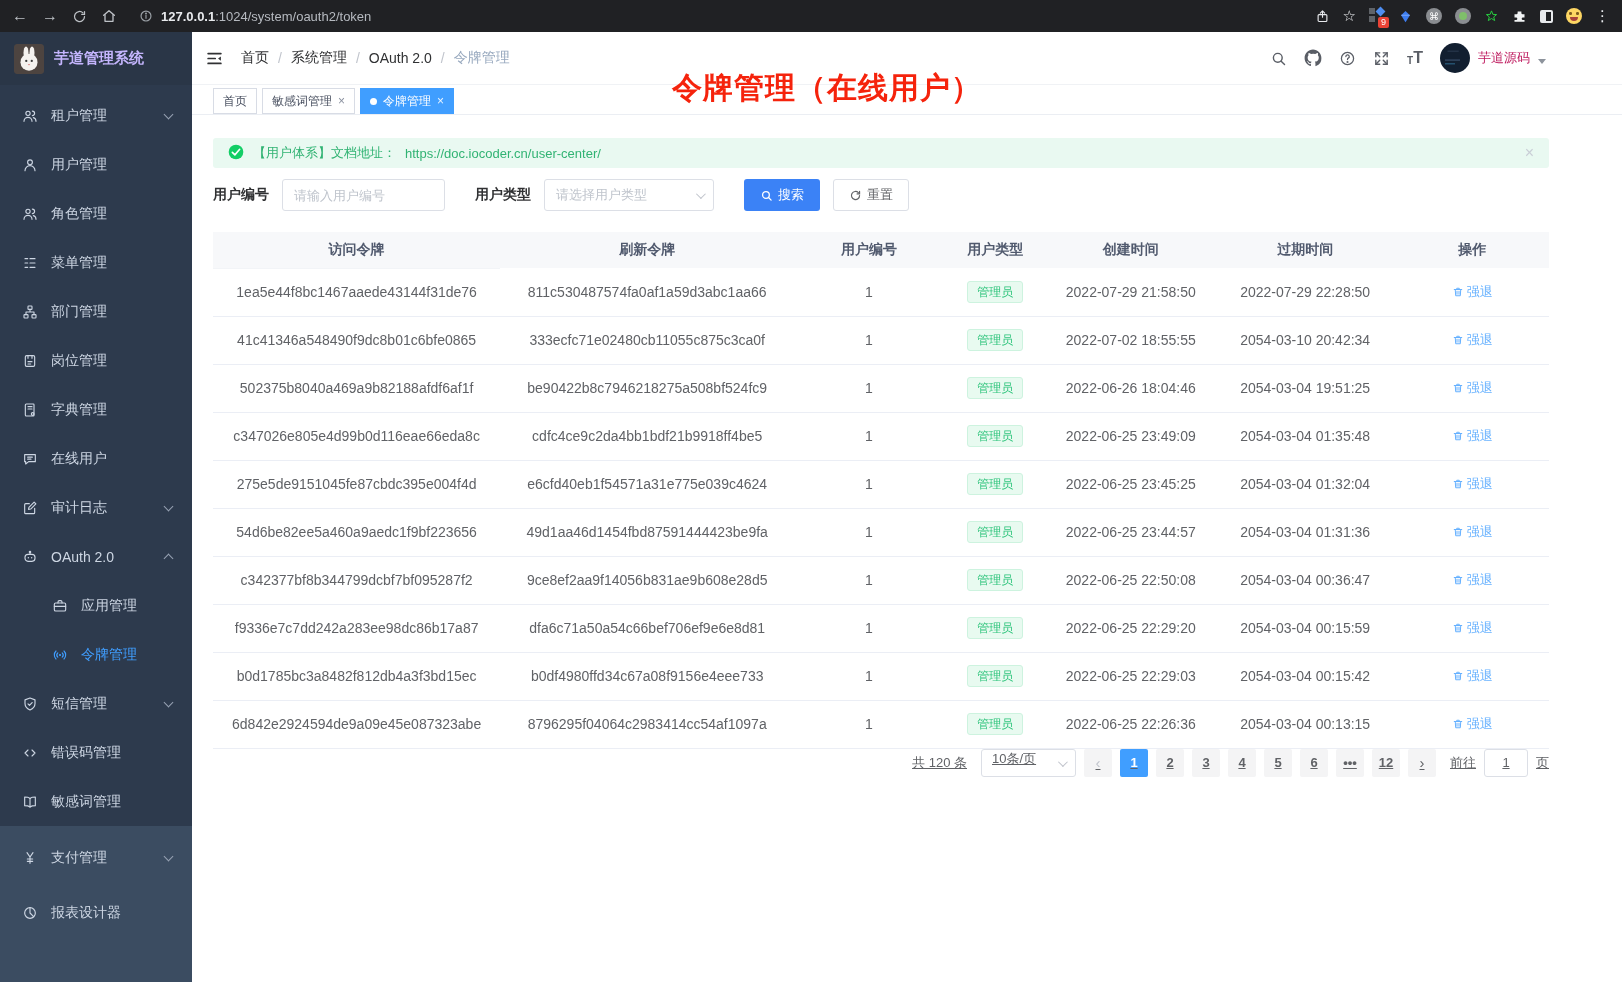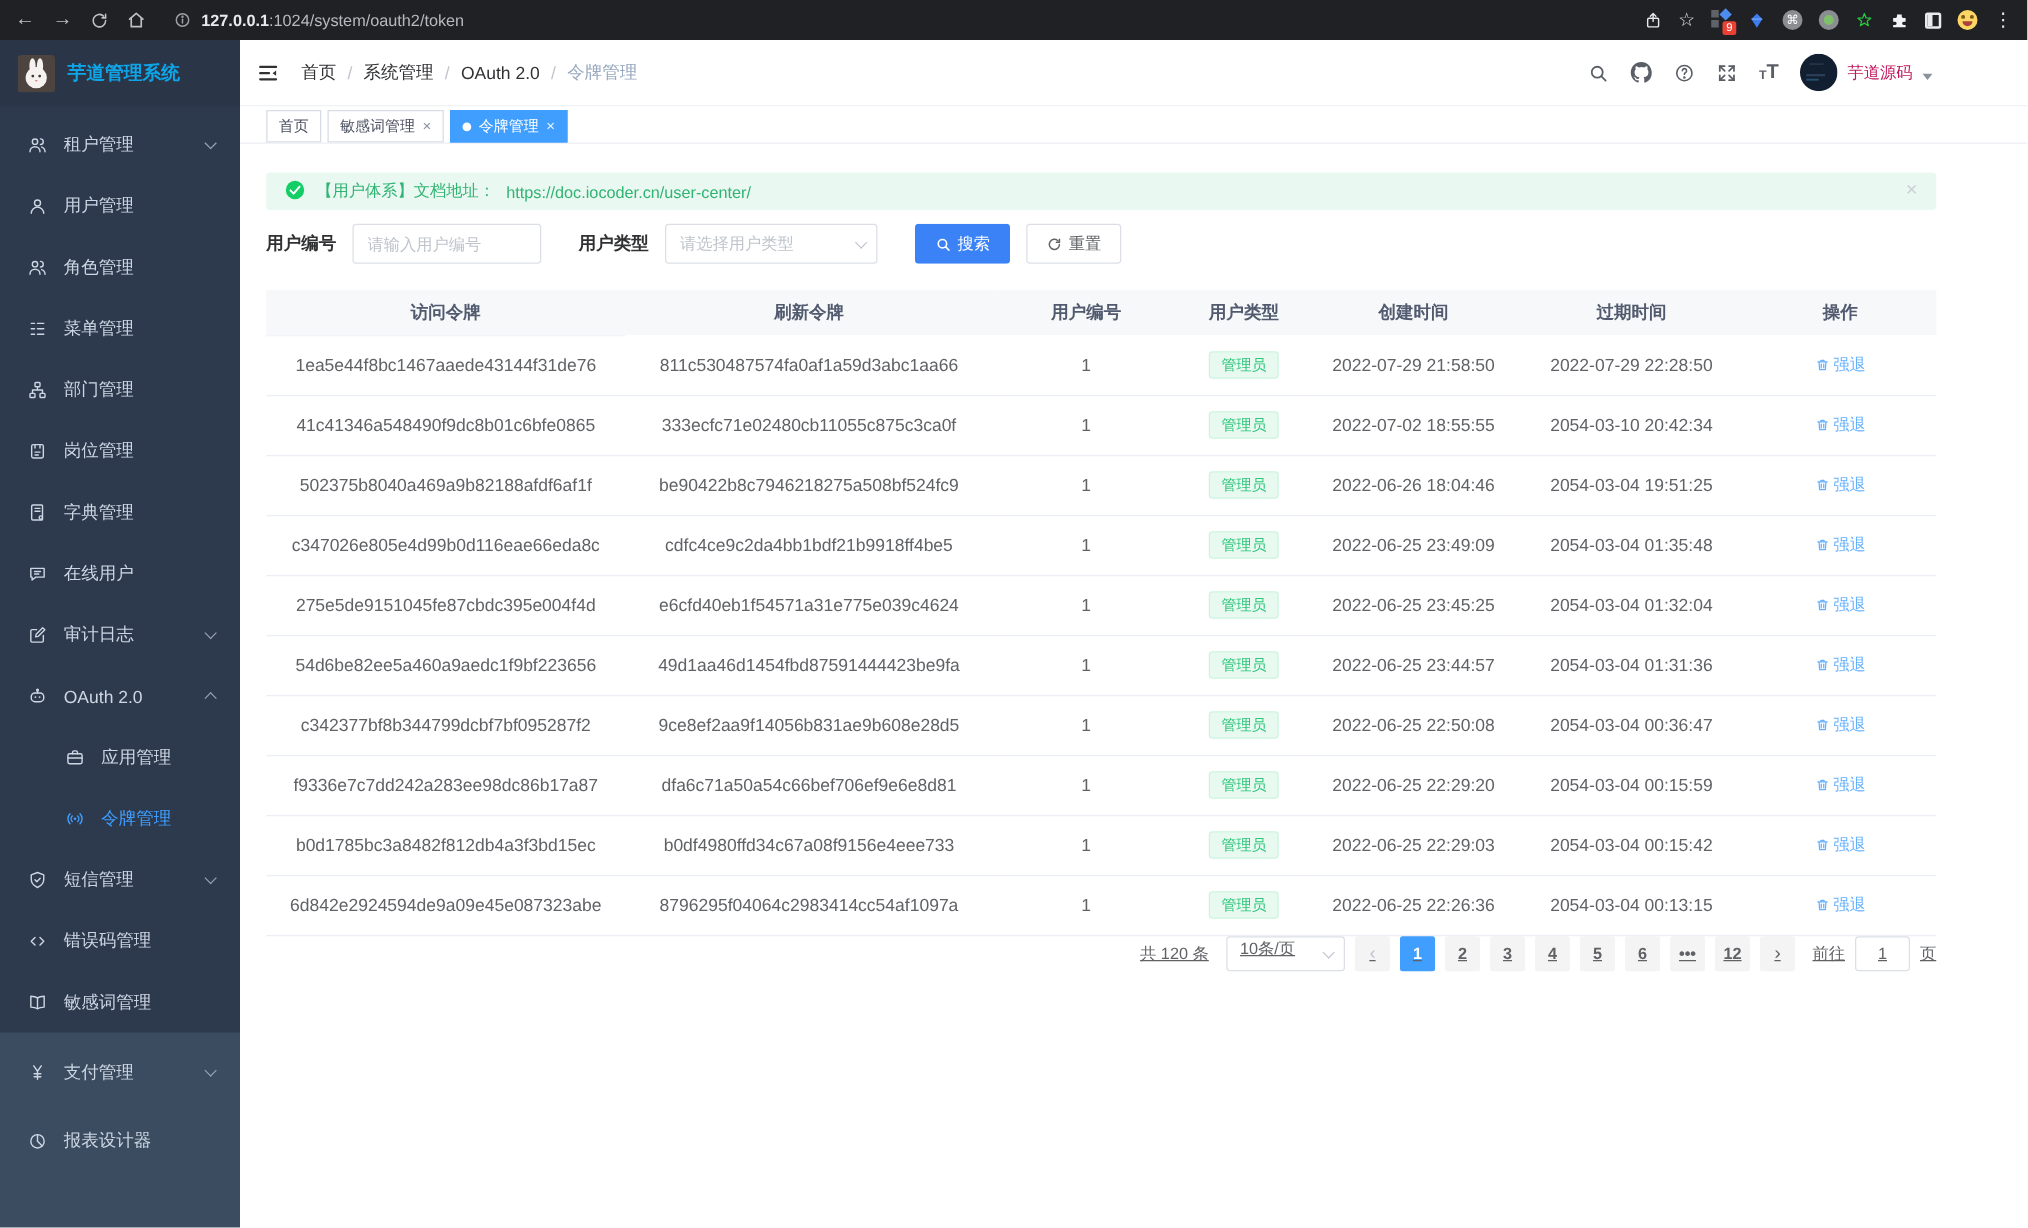--- a/index.html
+++ b/index.html
@@ -33,21 +33,21 @@
   .dots-menu { font-size:15px; color:#e8eaed; letter-spacing:0; }
 
   
   .app { flex:1; display:flex; min-height:0; }
 
   
   .sidebar { width:192px; background:#2d3a4d; display:flex; flex-direction:column; flex:0 0 auto; }
   .logo-bar { height:53px; display:flex; align-items:center; gap:10px; padding-left:14px;
     background:#2a3647; flex:0 0 auto; }
   .logo-img { width:30px; height:30px; border-radius:3px; overflow:hidden; flex:0 0 auto; }
-  .logo-title { color:#0ea5e9; font-size:15px; font-weight:bold; }
+  .logo-title { color:#c4b5fd; font-size:15px; font-weight:bold; }
   .menu { padding-top:6px; }
   .menu-item { height:49px; display:flex; align-items:center; gap:13px; padding-left:22px;
     color:#cdd6e3; font-size:14px; cursor:pointer; }
   .menu-item .mi-icon { width:16px; height:16px; flex:0 0 auto; display:flex; align-items:center; }
   .menu-item .mi-icon svg { width:16px; height:16px; }
   .menu-item.child { padding-left:52px; }
   .menu-item.active { color:#409eff; }
   .mi-chevron { width:7px; height:7px; border-right:1.5px solid #97a2b3; border-bottom:1.5px solid #97a2b3;
     transform:rotate(45deg); margin-left:auto; margin-right:20px; margin-top:-3px; }
   .mi-chevron.up { transform:rotate(-135deg); margin-top:4px; }
@@ -87,21 +87,21 @@
 
   
   .content { flex:1; padding:23px 73px 0 21px; overflow:hidden; }
   .alert { height:30px; background:#e9f9f1; border-radius:3px; display:flex; align-items:center;
     gap:9px; padding:0 15px; font-size:13px; color:#31b373; }
   .alert-link { color:#31b373; text-decoration:none; }
   .alert-close { margin-left:auto; color:#c9ced6; font-size:16px; cursor:pointer; }
 
   .filters { margin-top:11px; display:flex; align-items:center; }
   .f-label { font-size:14px; font-weight:bold; color:#303133; margin-right:13px; }
-  .f-input { width:151px; height:32px; border:1px solid #dcdfe6; border-radius:3px;
+  .f-input { width:163px; height:32px; border:1px solid #dcdfe6; border-radius:3px;
     padding:0 11px; font-size:13px; color:#606266; outline:none; margin-right:30px;
     font-family:"Liberation Sans","DejaVu Sans",sans-serif; }
   .f-input::placeholder { color:#bfc4cc; }
   .f-select { width:170px; height:32px; border:1px solid #dcdfe6; border-radius:3px;
     display:flex; align-items:center; padding:0 11px; font-size:13px; color:#bfc4cc;
     margin-right:30px; cursor:pointer; position:relative; }
   .sel-caret { position:absolute; right:10px; top:12px; width:7px; height:7px;
     border-right:1.3px solid #c0c4cc; border-bottom:1.3px solid #c0c4cc; transform:rotate(45deg) translateY(-2px); }
   .btn { height:32px; border-radius:3px; font-size:13px; display:inline-flex; align-items:center;
     gap:5px; padding:0 15px; cursor:pointer; border:1px solid transparent;
@@ -715,13 +715,14 @@
           <button class="page-btn nav">›</button>
           <span class="goto-label">前往</span>
           <input class="goto-input" value="1" style="">
           <span>页</span>
         </div>
 
       </div>
     </div>
   </div>
 
+  <div class="annotation">令牌管理（在线用户）</div>
 </div>
 
 </body></html>

